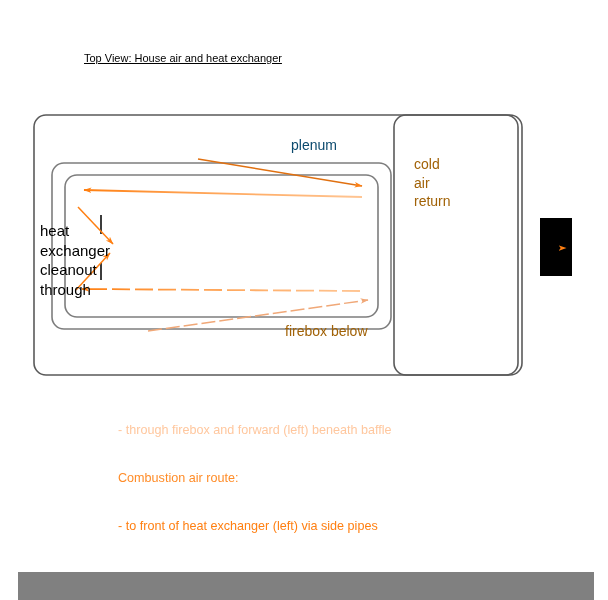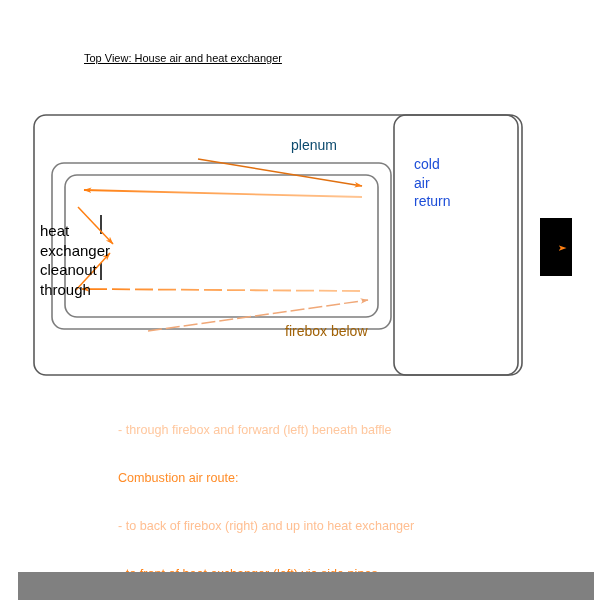--- a/index.html
+++ b/index.html
@@ -40,21 +40,21 @@
     left: 291px;
     top: 138px;
     font-size: 14px;
     color: #0c4a6e;
   }
 
   #cold-air-return-label {
     left: 414px;
     top: 155px;
     font-size: 14px;
-    color: #1d4ed8;
+    color: #a16207;
     line-height: 18.5px;
   }
 
   #heat-exchanger-access-label {
     left: 14px;
     top: 221px;
     font-size: 15px;
     color: #000000;
     line-height: 19.5px;
     margin-left: 26px;
@@ -157,21 +157,20 @@
 
 <div class="label" id="cold-air-return-label"><span>cold</span><br><span>air</span><br><span>return</span></div>
 
 <div class="label" id="heat-exchanger-access-label"><span>heat</span><br><span>exchanger</span><br><span>cleanout</span><br><span>through</span></div>
 
 <div class="label" id="firebox-below-label">firebox below</div>
 
 <div id="notes">
   <span class="n-line" style="color:#ffc79e;">- through firebox and forward (left) beneath baffle</span>
   <span class="n-line" style="color:#ff8c28;">Combustion air route:</span>
-  <span class="n-line" style="color:#ffbf92;">- to back of firebox (right) and up into heat exchanger</span>
   <span class="n-line" style="color:#ff7f11;">- to front of heat exchanger (left) via side pipes</span>
   
   
   
   
   
   
   
 </div>
 

